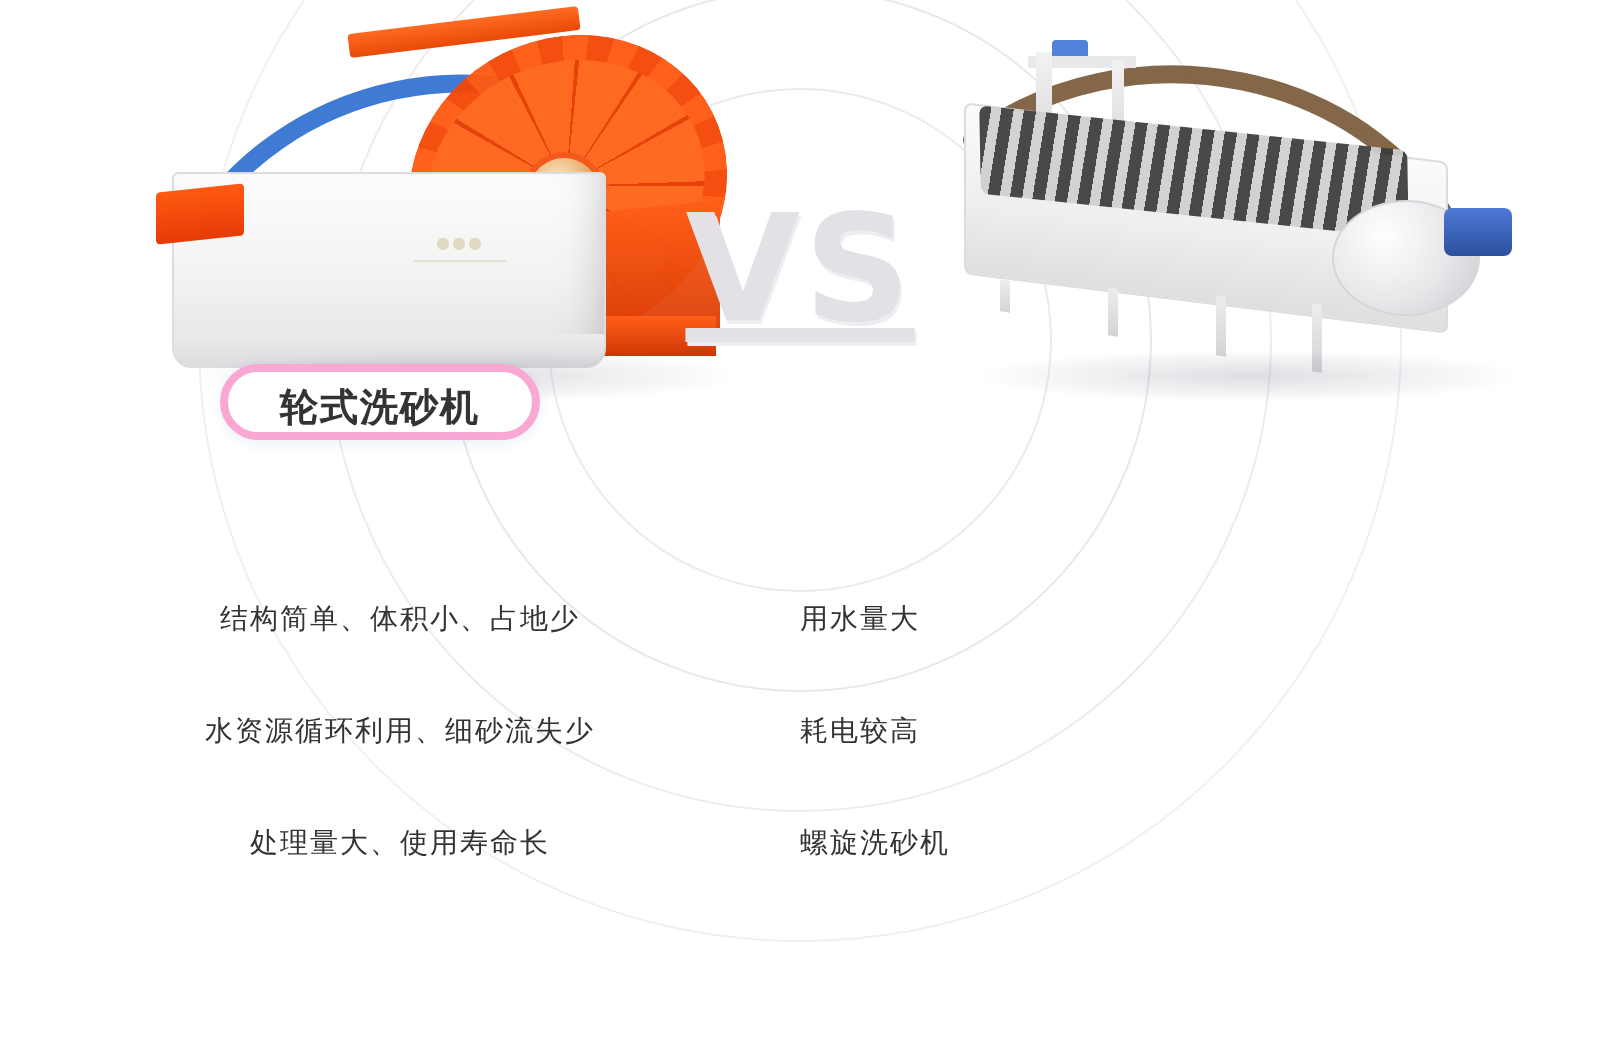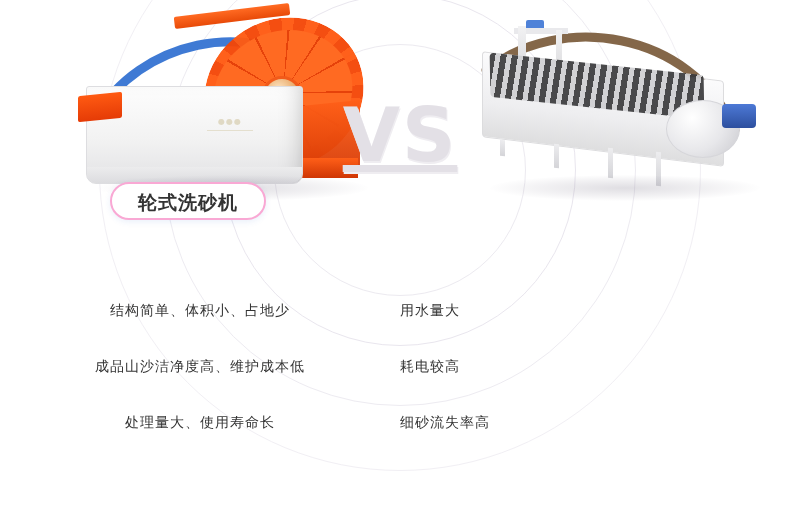--- a/index.html
+++ b/index.html
@@ -314,21 +314,21 @@
     background: #ffffff;
     font-size: 19px;
     font-weight: 700;
     color: #333333;
     letter-spacing: 1px;
     white-space: nowrap;
     box-sizing: border-box;
   }
   .pill.left {
     left: 110px;
-    border: 2px solid #f9a8d4;
+    border: 4px solid #f9a8d4;
     box-shadow: 0 2px 6px rgba(47,111,208,0.10);
   }
   .pill.right {
     left: 553px;
     border: 2px solid #7a5a3a;
     box-shadow: 0 2px 6px rgba(122,90,58,0.10);
   }
 
   
   .features {
@@ -401,23 +401,23 @@
     </div>
     <div class="shadow-ellipse"></div>
   </div>
 
   <div class="vs">VS</div>
 
   <div class="pill left">轮式洗砂机</div>
 
   <div class="features left">
     <div>结构简单、体积小、占地少</div>
-    <div>成品山沙洁净度高、维护成本低</div>
+    <div>水资源循环利用、细砂流失少</div>
     <div>处理量大、使用寿命长</div>
   </div>
 
   <div class="features right">
     <div>用水量大</div>
     <div>耗电较高</div>
-    <div>细砂流失率高</div>
+    <div>螺旋洗砂机</div>
   </div>
 
 </div>
 
 </body></html>

